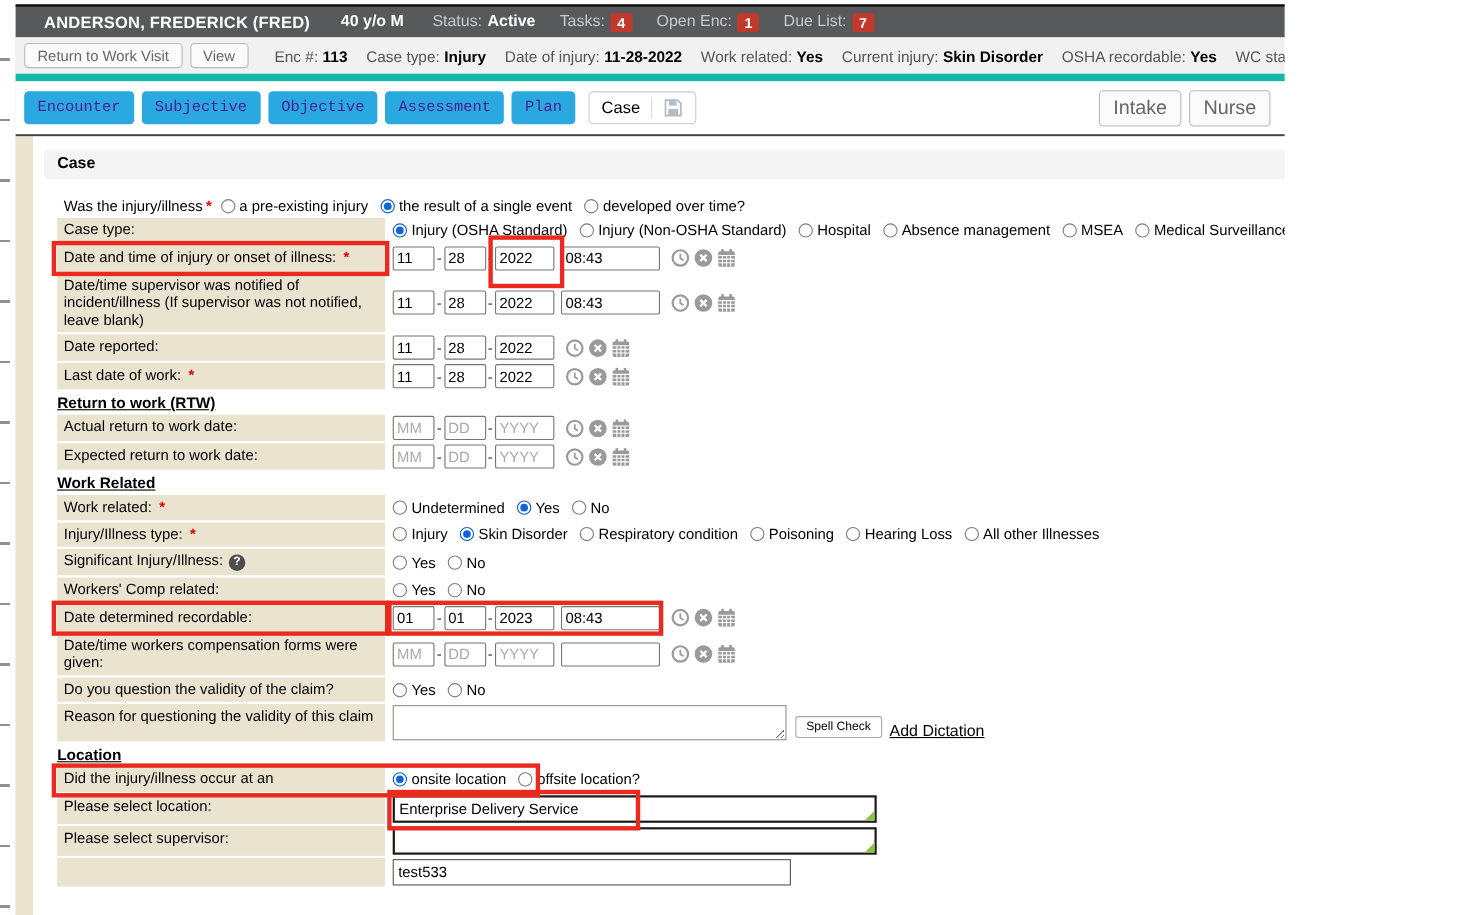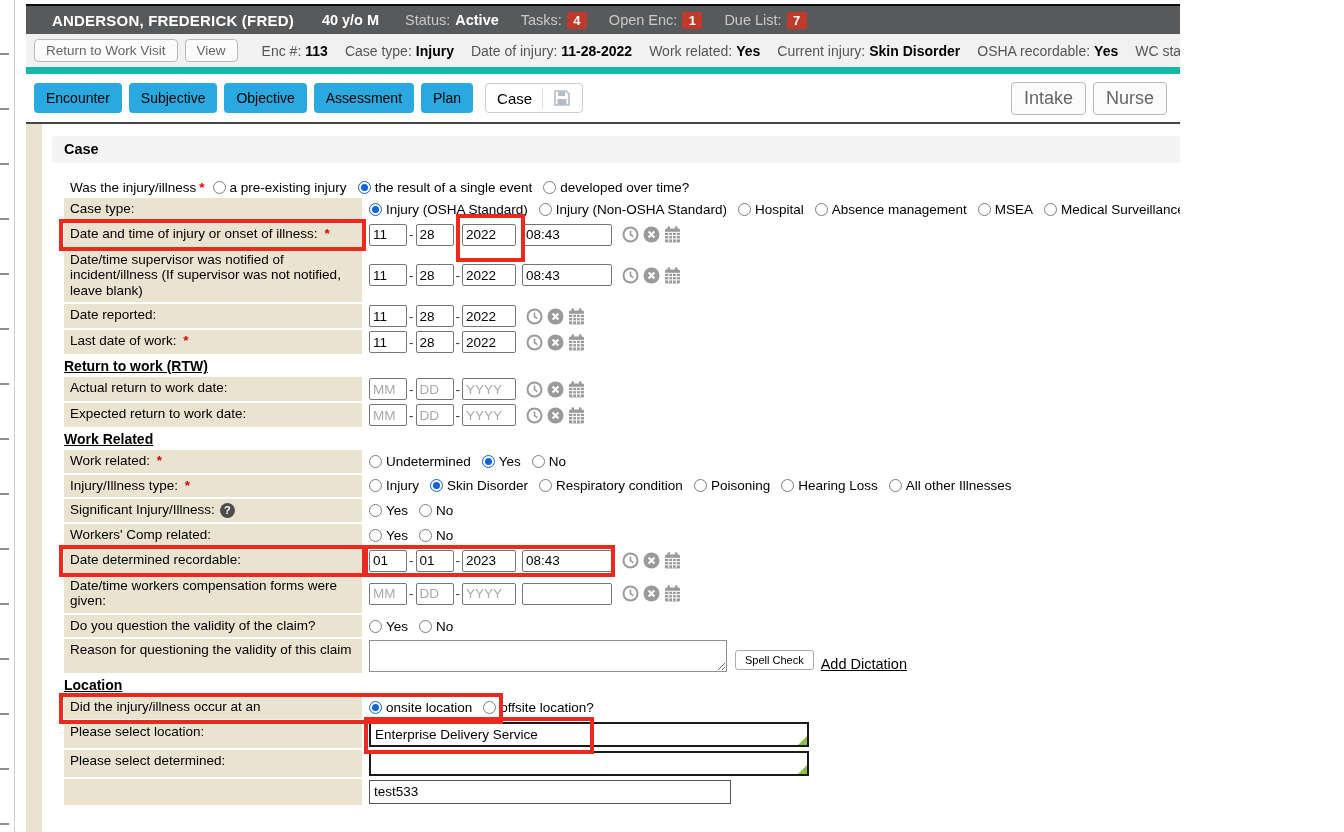--- a/index.html
+++ b/index.html
@@ -2,21 +2,21 @@
 <html><head>
 <meta charset="utf-8">
 <style>
   html,body{margin:0;padding:0;width:1344px;height:832px;overflow:hidden;background:#fff;
     font-family:"Liberation Sans",sans-serif;-webkit-font-smoothing:antialiased;}
   
   .left-ruler{position:absolute;left:0;top:0;width:14px;height:832px;background:#fff;
     border-right:1px solid #cfcfcf;
     background-image:repeating-linear-gradient(to bottom,transparent 0 53px,#8f8f8f 53px 55px);
     background-size:9px 100%;background-repeat:no-repeat;}
-  .app{position:absolute;left:26px;top:0;width:1154px;height:832px;overflow:hidden;background:#fff;}
+  .app{position:absolute;left:14px;top:0;width:1154px;height:832px;overflow:hidden;background:#fff;}
 
   
   .patient-bar{margin-top:4px;height:28px;background:#58595b;border-top:2px solid #0a0a0a;
     color:#fff;display:flex;align-items:center;padding:0 0 0 26px;font-size:14.5px;white-space:nowrap;}
   .pname{font-weight:bold;font-size:15px;letter-spacing:.2px;margin-right:28px;}
   .page{font-weight:bold;margin-right:26px;}
   .plabel{color:#c9c9c9;margin-right:5px;}
   .pvalue{font-weight:bold;margin-right:22px;}
   .badge{background:#c0392b;color:#fff;font-weight:bold;min-width:10px;text-align:center;
     padding:1px 5px;border-radius:2px;font-size:13px;margin-right:22px;display:inline-block;}
@@ -26,22 +26,22 @@
     align-items:center;padding:0 0 0 8px;font-size:14px;color:#444;white-space:nowrap;overflow:hidden;}
   .ebtn{background:#fbfbfb;border:1px solid #b9b9b9;border-radius:4px;color:#666;padding:3px 11px;
     font-size:13.5px;font-family:inherit;margin-right:7px;cursor:pointer;}
   .efield{margin-left:17px;}
   .elbl{color:#555;}
   .eval{font-weight:bold;color:#000000;margin-left:4px;}
 
   
   .tab-bar{height:48px;background:#fff;border-bottom:2px solid #454545;display:flex;align-items:center;
     padding:0 6px 0 8px;}
-  .tab{background:#29a9e0;color:#000000;border:0;border-radius:4px;padding:7px 12px;font-size:14px;
-    font-family:Liberation Sans, sans-serif;margin-right:7px;cursor:pointer;}
+  .tab{background:#29a9e0;color:#4c1d95;border:0;border-radius:4px;padding:7px 12px;font-size:14px;
+    font-family:Liberation Mono, monospace;margin-right:7px;cursor:pointer;}
   .case-group{display:flex;align-items:center;border:1px solid #ccc;border-radius:4px;background:#fff;
     padding:4px 11px;margin-left:5px;}
   .case-label{font-size:15px;color:#000;}
   .vdiv{width:1px;height:20px;background:#ddd;margin:0 10px;}
   .spacer{flex:1;}
   .rbtn{background:#fbfbfb;border:1px solid #b9b9b9;border-radius:4px;color:#666;padding:5px 12px;
     font-size:18px;font-family:inherit;margin-right:7px;cursor:pointer;}
 
   
   .content{display:flex;height:745px;}
@@ -653,21 +653,21 @@
             <div class="flabel"><span>Please select location:</span></div>
             <div class="fvalue">
               <span class="combo">
                 <input type="text" value="Enterprise Delivery Service" style="">
                 <span class="tri"></span>
                 <div class="ann ann-combo"></div>
               </span>
             </div>
           </div>
           <div class="frow">
-            <div class="flabel"><span>Please select determined:</span></div>
+            <div class="flabel"><span>Please select supervisor:</span></div>
             <div class="fvalue">
               <span class="combo">
                 <input type="text" style="">
                 <span class="tri"></span>
               </span>
             </div>
           </div>
           <div class="frow">
             <div class="flabel"><span></span></div>
             <div class="fvalue">

